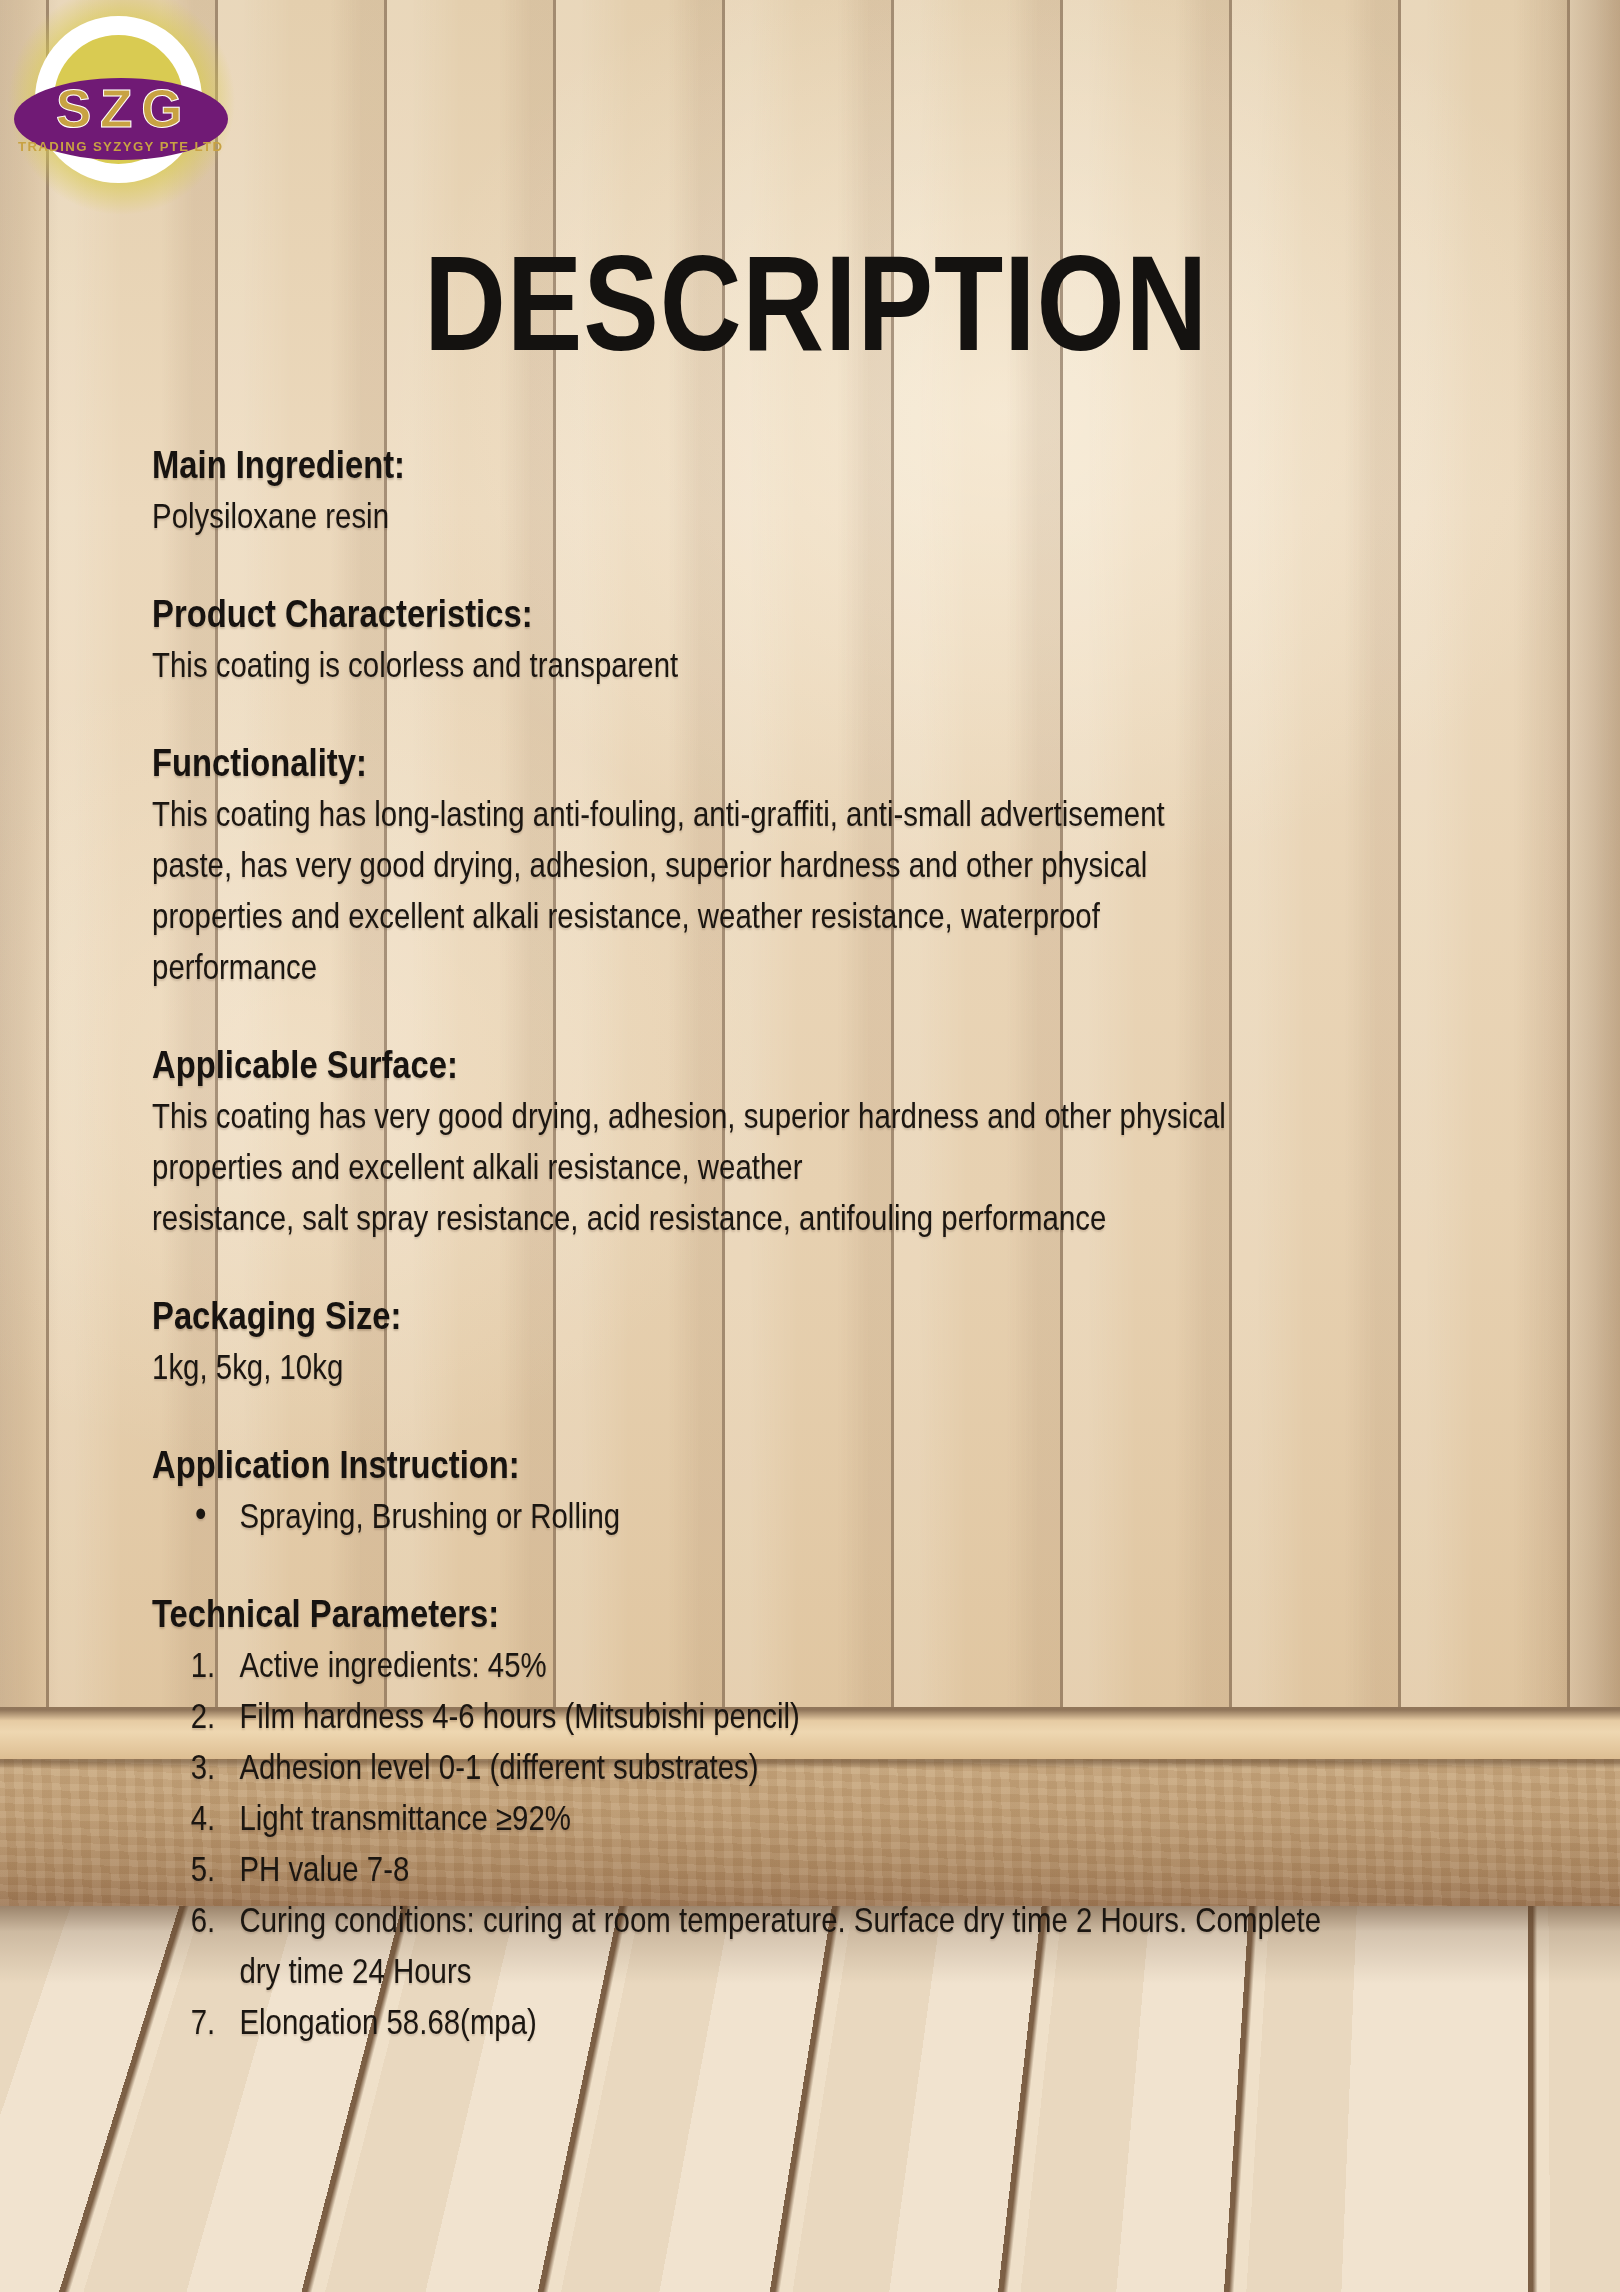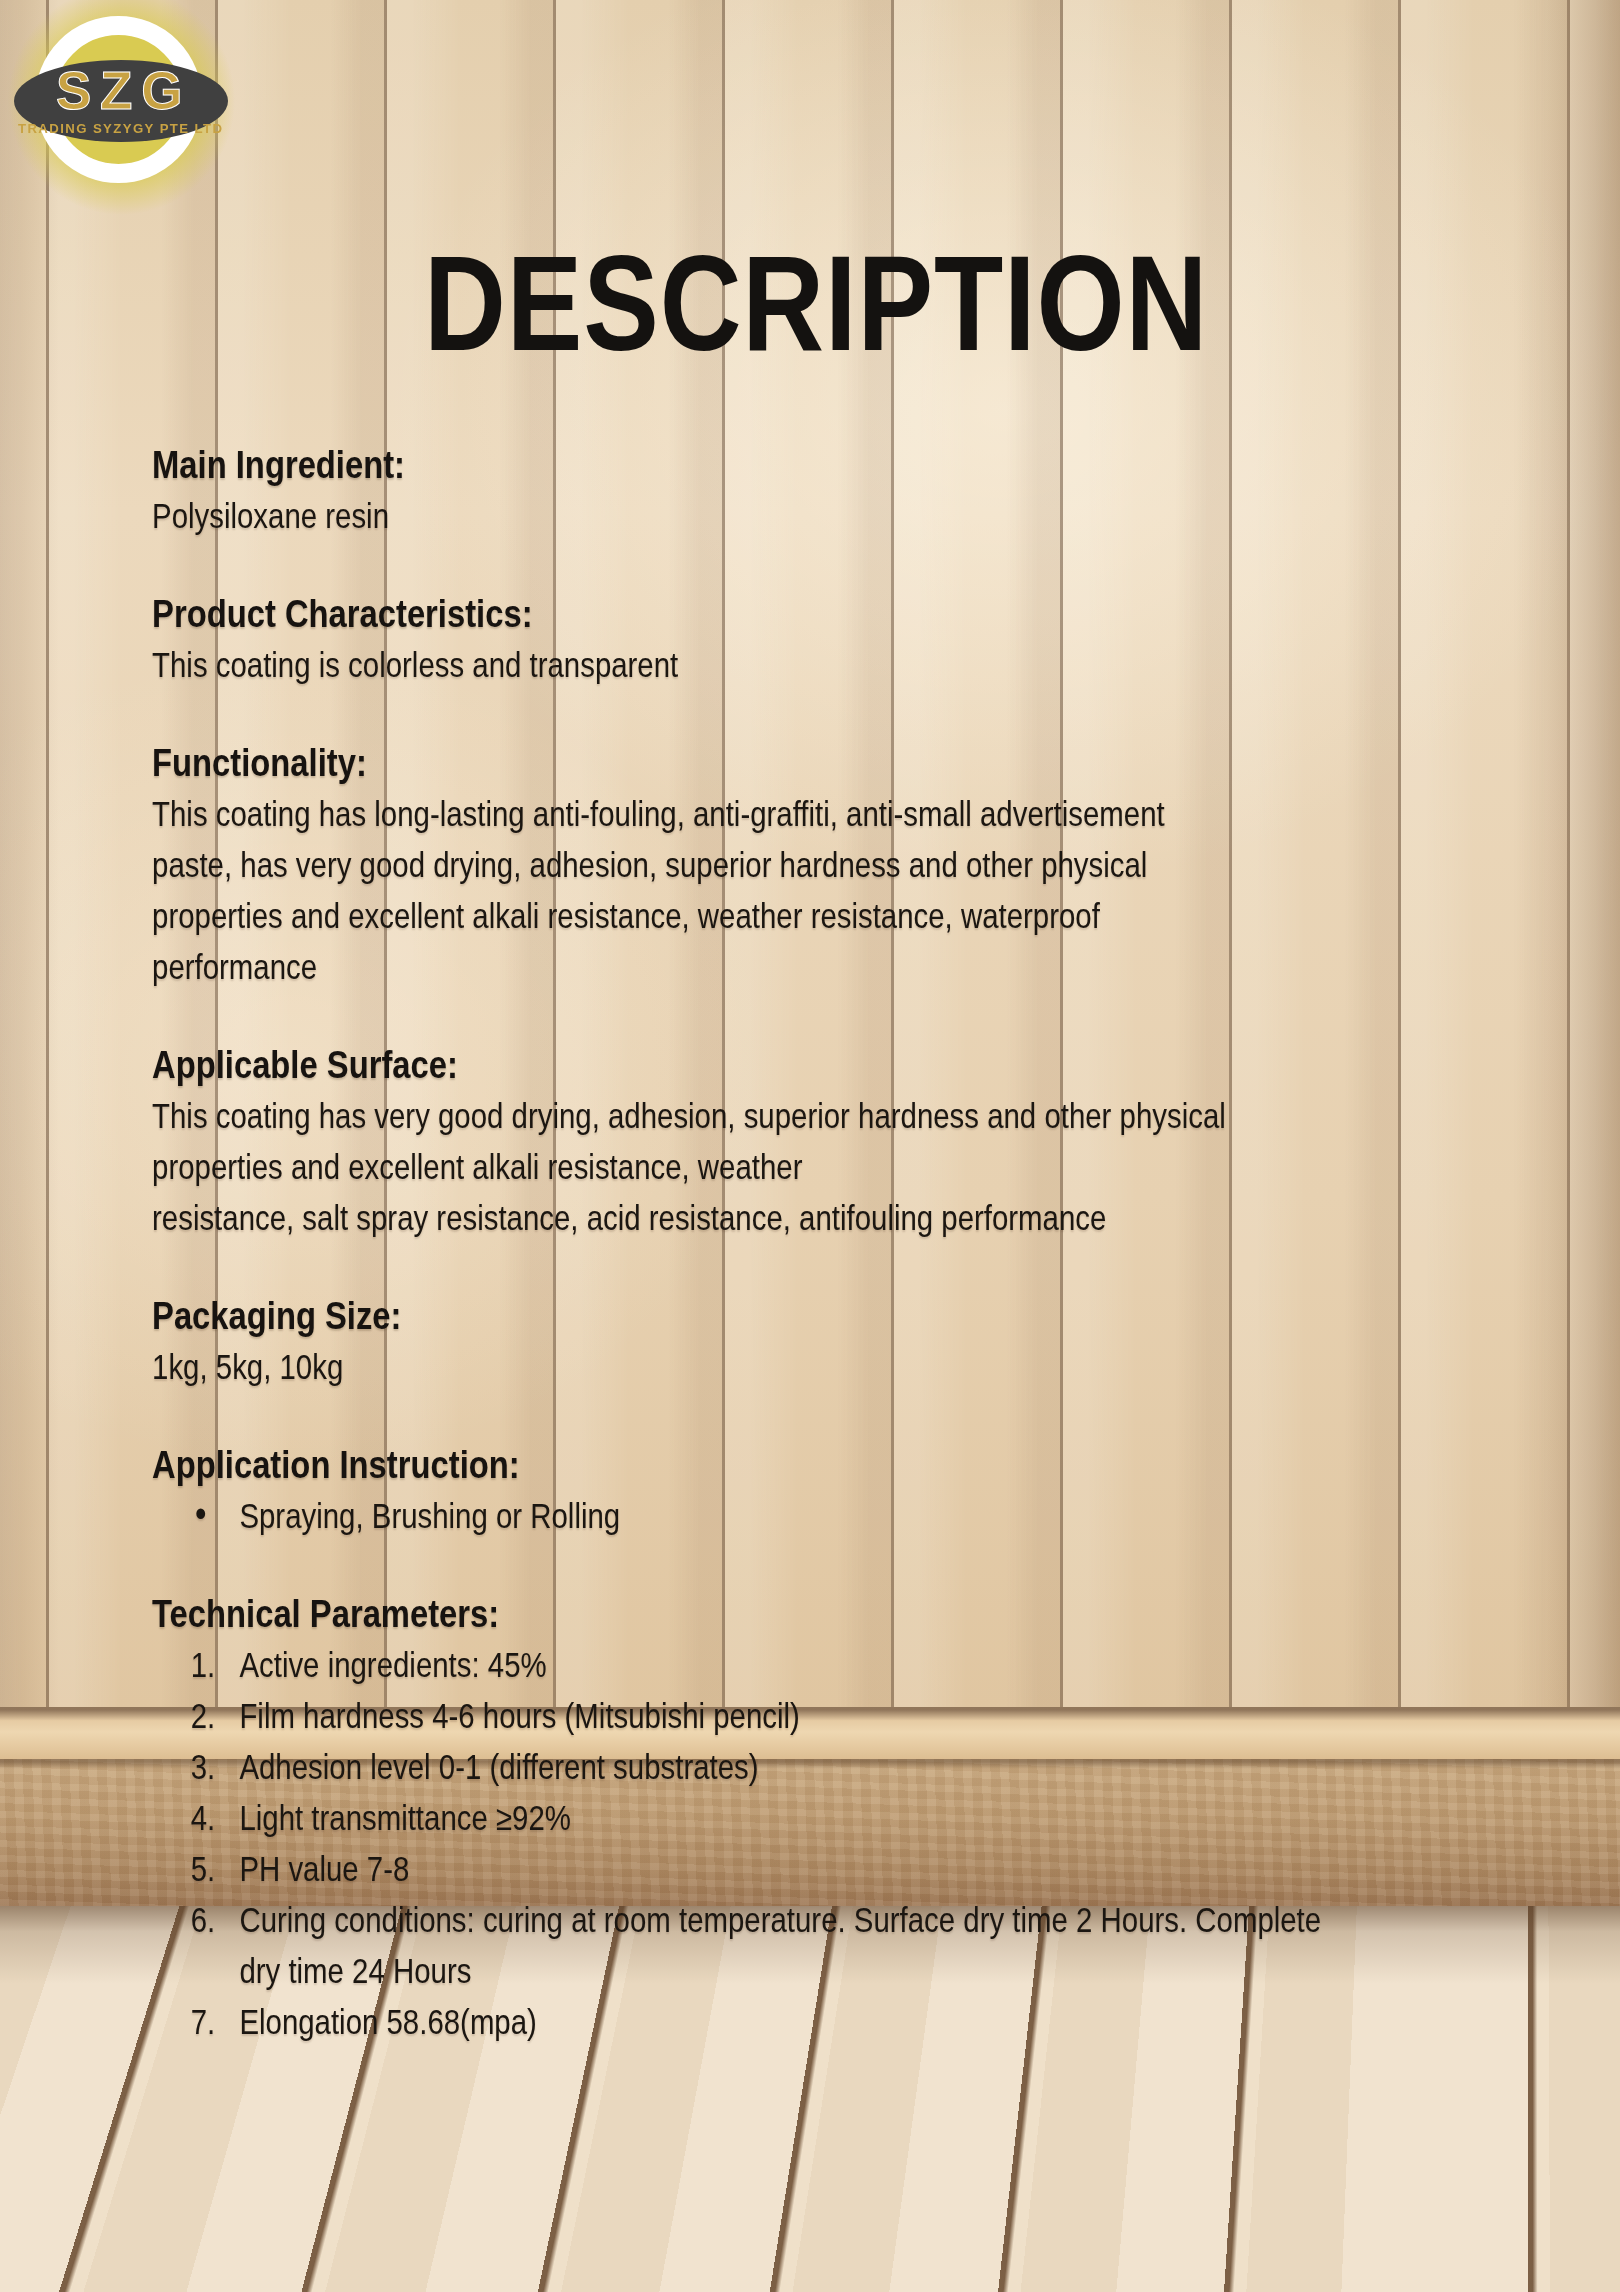--- a/index.html
+++ b/index.html
@@ -50,22 +50,22 @@
   .logo { position:absolute; left:7.8px; top:-13.7px; width:227px; height:229px; }
   .logo-glow {
     position:absolute; left:0; top:0; width:100%; height:100%;
     background: radial-gradient(closest-side, #d9cb52 60%, rgba(217,203,82,.60) 74%, rgba(217,203,82,0) 100%);
   }
   .logo-ring {
     position:absolute; left:27.4px; top:30px; width:129px; height:129px;
     border:19.6px solid #ffffff; border-radius:50%;
   }
   .logo-lens {
-    position:absolute; left:5.9px; top:74px; width:214px; height:82px;
-    background:#404040; border-radius:50%;
+    position:absolute; left:5.9px; top:92px; width:214px; height:82px;
+    background:#701a75; border-radius:50%;
     display:flex; flex-direction:column; align-items:center; justify-content:center;
   }
   .logo-acronym {
     font-size:53px; font-weight:bold; letter-spacing:8.8px; line-height:49px;
     color:#c8a243; -webkit-text-stroke:1px #ffffff; margin-left:5.9px;
   }
   .logo-sub {
     font-size:13.2px; font-weight:bold; letter-spacing:1.4px; color:#c8a243;
     white-space:nowrap; margin-top:6px;
   }

